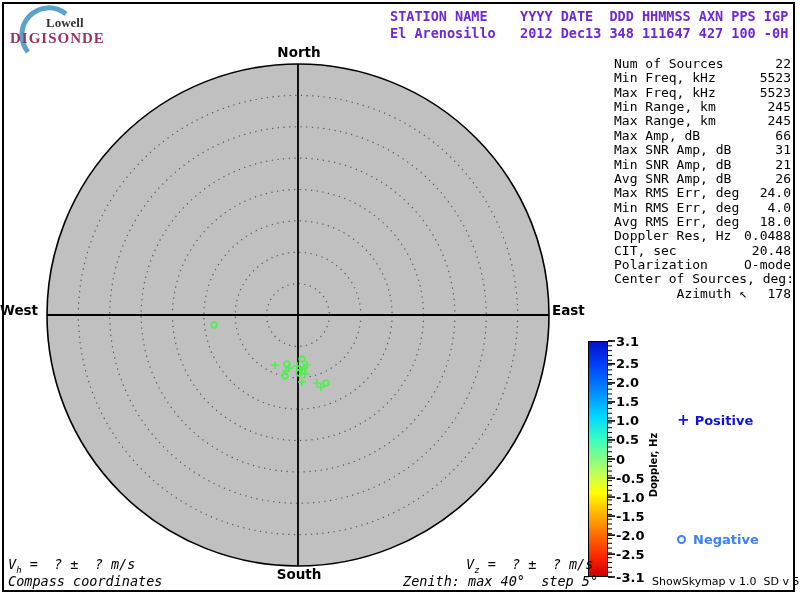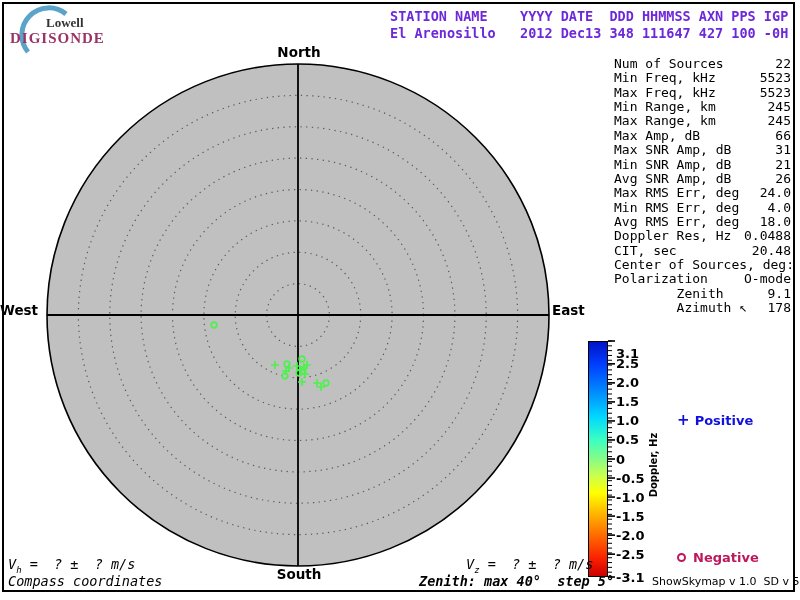--- a/index.html
+++ b/index.html
@@ -200,59 +200,55 @@
     </div>
     <div class="srow">
       <span class="slab">Doppler Res, Hz</span>
       <span class="sv">0.0488</span>
     </div>
     <div class="srow">
       <span class="slab">CIT, sec</span>
       <span class="sv">20.48</span>
     </div>
     <div class="srow">
+      <span class="slab">Polarization</span>
+      <span class="sv">O-mode</span>
+    </div>
+    <div class="srow">
       <span class="slab">Center of Sources, deg:</span>
       <span class="sv"></span>
     </div>
     <div class="srow">
-      <span class="slab">Polarization</span>
-      <span class="sv">O-mode</span>
-    </div>
-    <div class="srow">
-      <span class="slab">        Zenith</span>
-      <span class="sv">9.1</span>
-    </div>
-    <div class="srow">
       <span class="slab">        Azimuth ↖</span>
       <span class="sv">178</span>
     </div>
   </div>
 
 <div class="abs cbar" id="cbar" style="background: linear-gradient(rgb(0, 19, 200) 0%, rgb(0, 64, 255) 10%, rgb(0, 144, 255) 22%, rgb(0, 216, 255) 32%, rgb(60, 255, 192) 42%, rgb(134, 252, 134) 50%, rgb(200, 255, 80) 57%, rgb(255, 255, 0) 64.5%, rgb(255, 176, 0) 74%, rgb(255, 96, 0) 84%, rgb(248, 30, 0) 93%, rgb(204, 0, 0) 100%);"></div>
 <div id="cblabels">
-    <div class="abs sans cblabel" style="top: 334.5px; margin-top: 12px;">3.1</div>
+    <div class="abs sans cblabel" style="top: 334.5px;">3.1</div>
     <div class="abs sans cblabel" style="top: 357.339px;">2.5</div>
     <div class="abs sans cblabel" style="top: 376.371px;">2.0</div>
     <div class="abs sans cblabel" style="top: 395.403px;">1.5</div>
     <div class="abs sans cblabel" style="top: 414.435px;">1.0</div>
     <div class="abs sans cblabel" style="top: 433.468px;">0.5</div>
     <div class="abs sans cblabel" style="top: 452.5px;">0</div>
     <div class="abs sans cblabel" style="top: 471.532px;">-0.5</div>
     <div class="abs sans cblabel" style="top: 490.565px;">-1.0</div>
     <div class="abs sans cblabel" style="top: 509.597px;">-1.5</div>
     <div class="abs sans cblabel" style="top: 528.629px;">-2.0</div>
     <div class="abs sans cblabel" style="top: 547.661px;">-2.5</div>
     <div class="abs sans cblabel" style="top: 570.5px;">-3.1</div>
   </div>
 <div class="abs sans cbtitle">Doppler, Hz</div>
 
 <div class="abs sans legend" id="legend-pos" style="left: 668px; top: 396px; color: rgb(17, 17, 221);">
   <span class="plus-glyph">+</span><span>Positive</span>
 </div>
-<div class="abs sans legend" id="legend-neg" style="left: 668px; top: 535px; color: #be185d;">
+<div class="abs sans legend" id="legend-neg" style="left: 668px; top: 517px; color: #3b82f6;">
   <span class="ring-glyph"></span><span>Negative</span>
 </div>
 
 <div class="abs mono pre foot" style="left:8px;top:556px;"><span>V</span><sub>h</sub><span> =  ? ±  ? m/s</span></div>
 <div class="abs mono foot" style="left:8px;top:573px;">Compass coordinates</div>
 <div class="abs mono pre foot" style="left:466px;top:556px;"><span>V</span><sub>z</sub><span> =  ? ±  ? m/s</span></div>
-<div class="abs mono pre foot" style="left:419px;top:573px;font-weight:bold;">Zenith: max 40°  step 5°</div>
+<div class="abs mono pre foot" style="left:403px;top:573px;">Zenith: max 40°  step 5°</div>
 <div class="abs sans pre" style="left:652px;top:575px;font-size:11px;">ShowSkymap v 1.0  SD v 5.0</div>
 
 </body></html>

